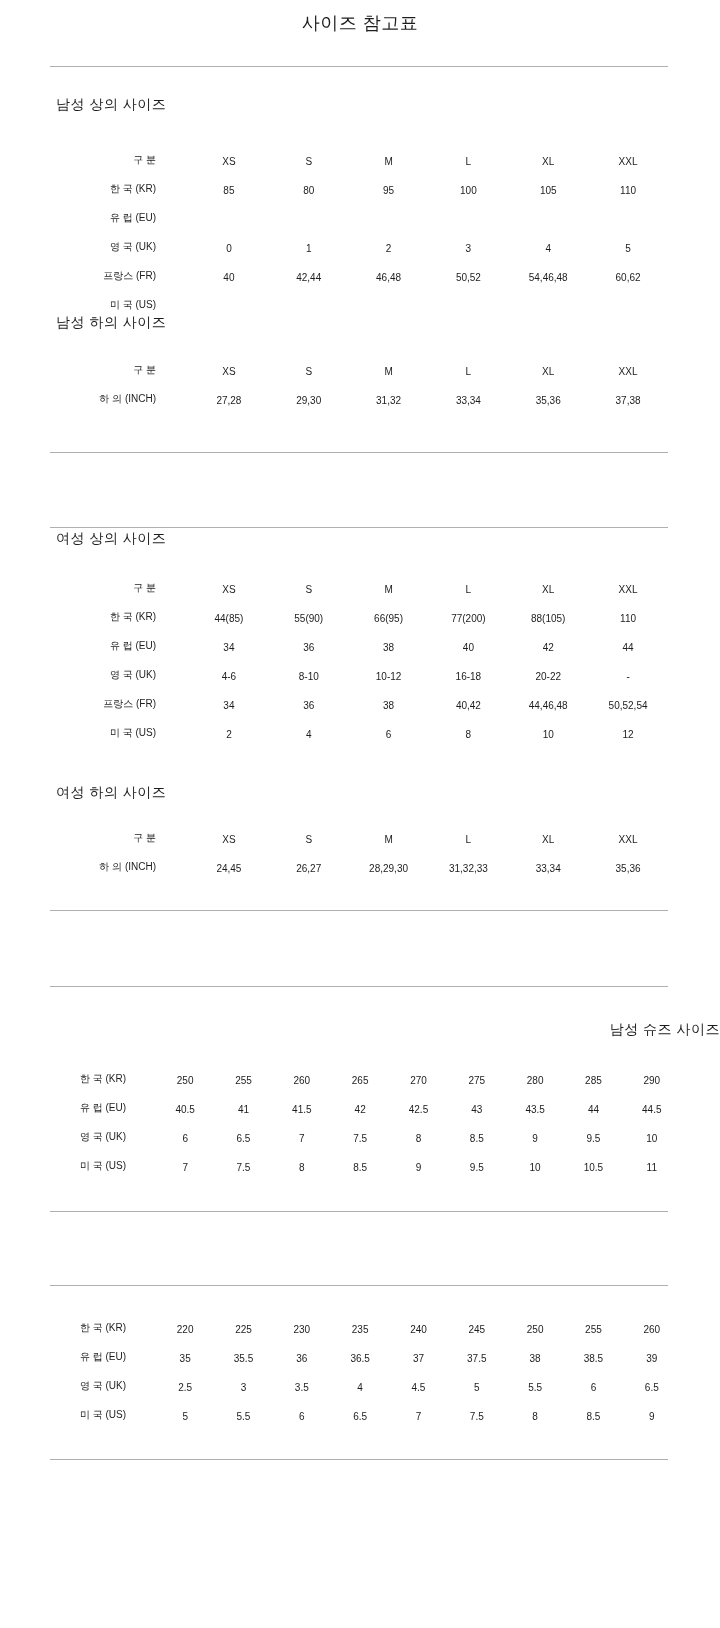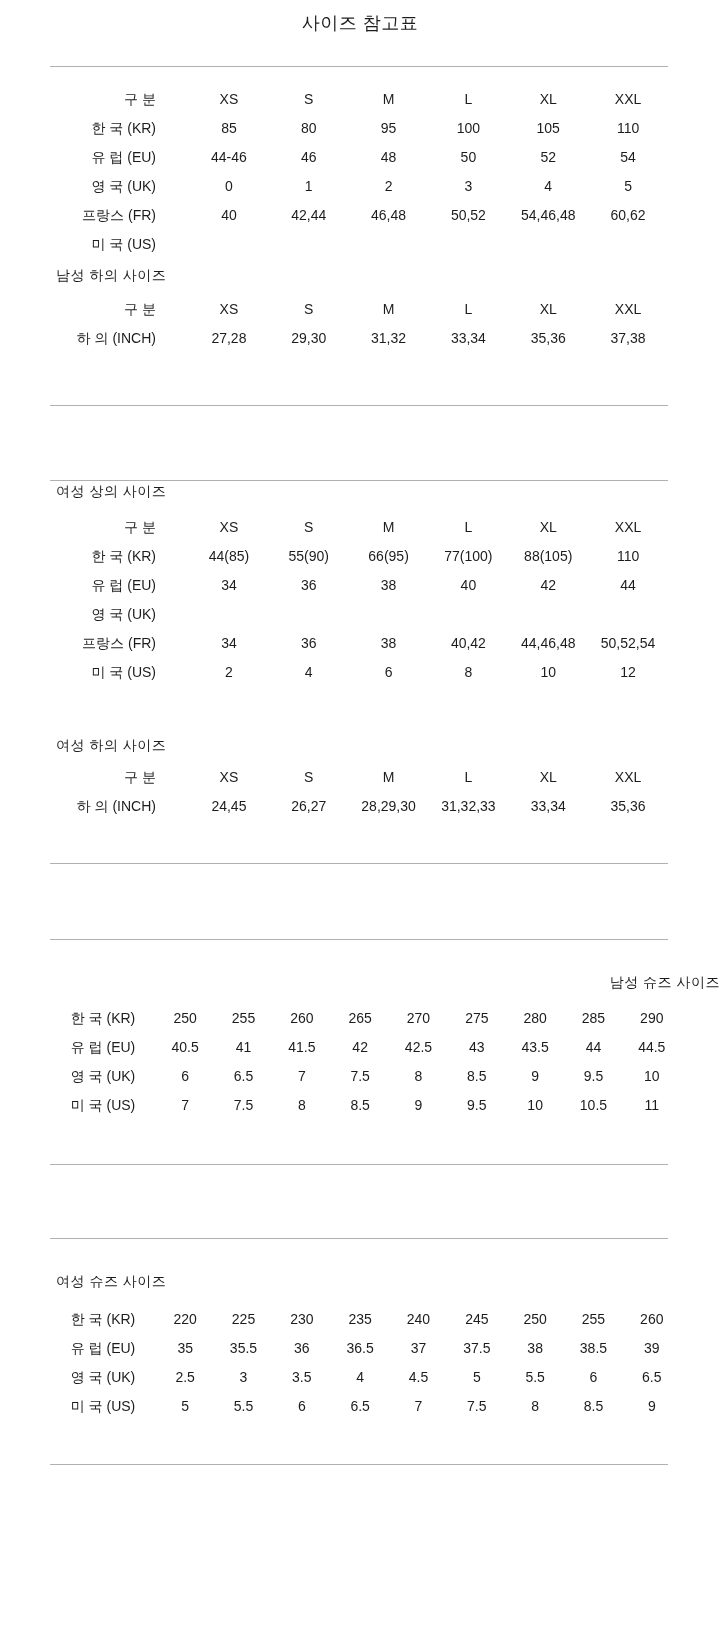--- a/index.html
+++ b/index.html
@@ -13,21 +13,21 @@
   .page-title {
     padding-top:8px; height:38px;
     text-align:center; font-size:18px; line-height:30px;
     font-weight:400; letter-spacing:0.5px;
   }
   .divider { height:1px; background:#b0b0b0; margin:0 52px 0 50px; }
   .section-heading {
     font-size:14px; font-weight:400; line-height:20px;
     margin-left:56px; letter-spacing:0.5px;
   }
-  .trow { display:flex; align-items:flex-start; height:29px; padding:0 52px 0 50px; font-size:14px; }
+  .trow { display:flex; align-items:flex-end; height:29px; padding:0 52px 0 50px; font-size:10px; }
   .tlabel { width:106px; text-align:right; white-space:nowrap; }
   .cells { flex:1; display:flex; margin-left:33px; }
   .cell { flex:1; text-align:center; white-space:nowrap; }
   .shoes .trow { padding-right:39px; }
   .shoes .tlabel { text-align:center; }
   .shoes .cells { margin-left:0; }
 
   #divider-1 { margin-top:28px; }
   #s0 .section-heading { margin-top:27px; }
   #s0 .size-table { margin-top:24px; }
@@ -50,20 +50,21 @@
   #divider-8 { margin-top:37px; }
 </style>
 </head>
 <body>
 
 <div class="page-title">사이즈 참고표</div>
 
 <div class="divider" id="divider-1"></div>
 
 <section id="s0">
+  <h2 class="section-heading">남성 상의 사이즈</h2>
   <div class="size-table">
       <div class="trow">
         <span class="tlabel">구 분</span>
         <span class="cells">
           <span class="cell">XS</span>
           <span class="cell">S</span>
           <span class="cell">M</span>
           <span class="cell">L</span>
           <span class="cell">XL</span>
           <span class="cell">XXL</span>
@@ -75,28 +76,20 @@
           <span class="cell">85</span>
           <span class="cell">80</span>
           <span class="cell">95</span>
           <span class="cell">100</span>
           <span class="cell">105</span>
           <span class="cell">110</span>
         </span>
       </div>
       <div class="trow">
         <span class="tlabel">유 럽 (EU)</span>
-        <span class="cells">
-          <span class="cell">44-46</span>
-          <span class="cell">46</span>
-          <span class="cell">48</span>
-          <span class="cell">50</span>
-          <span class="cell">52</span>
-          <span class="cell">54</span>
-        </span>
       </div>
       <div class="trow">
         <span class="tlabel">영 국 (UK)</span>
         <span class="cells">
           <span class="cell">0</span>
           <span class="cell">1</span>
           <span class="cell">2</span>
           <span class="cell">3</span>
           <span class="cell">4</span>
           <span class="cell">5</span>
@@ -163,38 +156,46 @@
           <span class="cell">XL</span>
           <span class="cell">XXL</span>
         </span>
       </div>
       <div class="trow">
         <span class="tlabel">한 국 (KR)</span>
         <span class="cells">
           <span class="cell">44(85)</span>
           <span class="cell">55(90)</span>
           <span class="cell">66(95)</span>
-          <span class="cell">77(100)</span>
+          <span class="cell">77(200)</span>
           <span class="cell">88(105)</span>
           <span class="cell">110</span>
         </span>
       </div>
       <div class="trow">
         <span class="tlabel">유 럽 (EU)</span>
         <span class="cells">
           <span class="cell">34</span>
           <span class="cell">36</span>
           <span class="cell">38</span>
           <span class="cell">40</span>
           <span class="cell">42</span>
           <span class="cell">44</span>
         </span>
       </div>
       <div class="trow">
         <span class="tlabel">영 국 (UK)</span>
+        <span class="cells">
+          <span class="cell">4-6</span>
+          <span class="cell">8-10</span>
+          <span class="cell">10-12</span>
+          <span class="cell">16-18</span>
+          <span class="cell">20-22</span>
+          <span class="cell">-</span>
+        </span>
       </div>
       <div class="trow">
         <span class="tlabel">프랑스 (FR)</span>
         <span class="cells">
           <span class="cell">34</span>
           <span class="cell">36</span>
           <span class="cell">38</span>
           <span class="cell">40,42</span>
           <span class="cell">44,46,48</span>
           <span class="cell">50,52,54</span>
@@ -304,21 +305,20 @@
           <span class="cell">11</span>
         </span>
       </div>
     </div>
 </section>
 
 <div class="divider" id="divider-6"></div>
 <div class="divider" id="divider-7"></div>
 
 <section id="s5" class="shoes">
-  <h2 class="section-heading">여성 슈즈 사이즈</h2>
   <div class="size-table">
       <div class="trow">
         <span class="tlabel">한 국 (KR)</span>
         <span class="cells">
           <span class="cell">220</span>
           <span class="cell">225</span>
           <span class="cell">230</span>
           <span class="cell">235</span>
           <span class="cell">240</span>
           <span class="cell">245</span>

